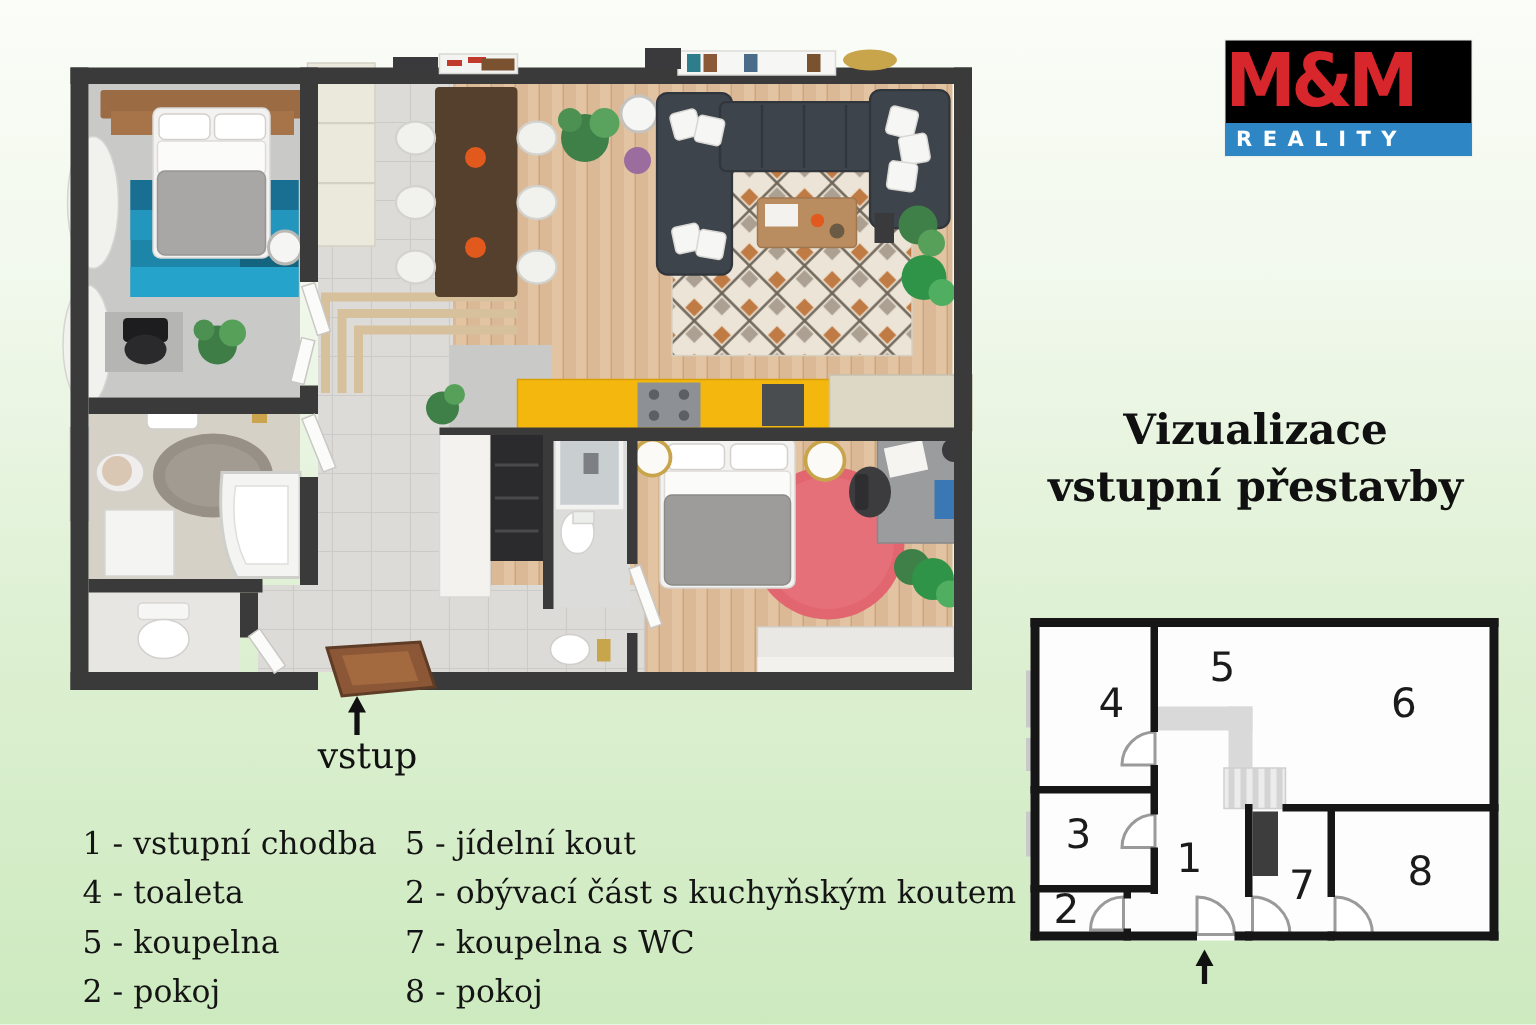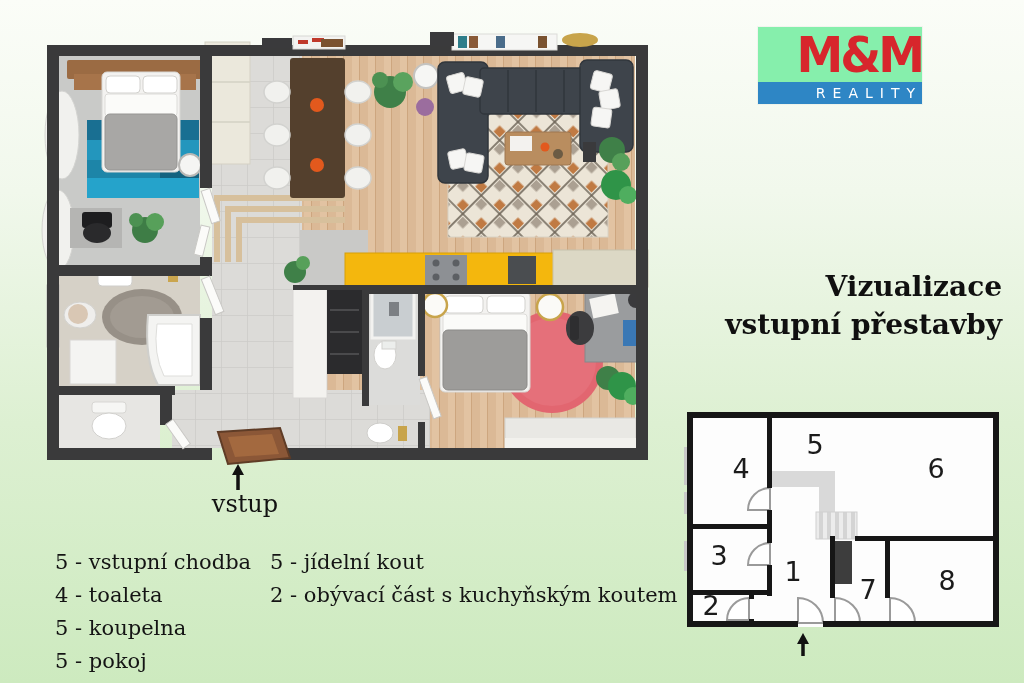--- a/index.html
+++ b/index.html
@@ -3,28 +3,28 @@
 <meta charset="utf-8">
 <style>
   html,body{margin:0;padding:0;}
   body{
     width:1024px;height:683px;position:relative;overflow:hidden;
     background:linear-gradient(180deg,#fbfdf8 0%,#f1f8ec 28%,#ddf0d2 62%,#cdeabf 100%);
     font-family:"DejaVu Serif", serif;
   }
   .abs{position:absolute;}
   
-  #logo{left:758px;top:27px;width:164px;background:#86efac;text-align:right;
+  #logo{left:817px;top:27px;width:164px;background:#000000;text-align:left;
         box-shadow:0 0 0 1px rgba(0,0,0,0.03);}
   #logo .mm{font-family:"DejaVu Sans", sans-serif;font-weight:bold;font-size:47px;
         line-height:55px;color:#d7262c;letter-spacing:-3px;transform:scaleY(1.05);}
   #logo .bar{background:#2e86c5;color:#ffffff;font-family:"DejaVu Sans", sans-serif;
-        font-weight:normal;font-size:14px;letter-spacing:7px;line-height:22px;padding-left:7px;}
+        font-weight:bold;font-size:14px;letter-spacing:7px;line-height:22px;padding-left:7px;}
   
-  #title{left:672px;top:268px;width:330px;text-align:right;color:#101010;}
+  #title{left:672px;top:268px;width:330px;text-align:center;color:#101010;}
   #title div{font-size:28px;font-weight:bold;line-height:38px;}
   
   #legend{left:55px;top:546px;width:620px;color:#141414;}
   #legend .col{position:absolute;top:0;}
   #legend .c1{left:0;}
   #legend .c2{left:215px;}
   #legend .item{font-size:21px;line-height:33px;white-space:nowrap;}
   
   #plan3d{left:40px;top:30px;}
   #miniplan{left:683px;top:408px;}
@@ -374,22 +374,24 @@
   </g>
 
   <g>
     <line x1="120" y1="248" x2="120" y2="232" stroke="#111111" stroke-width="3.5"></line>
     <polygon points="120,225 114,236 126,236" fill="#111111"></polygon>
   </g>
 </svg>
 
 <div id="legend" class="abs">
   <div class="col c1">
-    <div class="item">5 - vstupní chodba</div>
+    <div class="item">1 - vstupní chodba</div>
     <div class="item">4 - toaleta</div>
     <div class="item">5 - koupelna</div>
-    <div class="item">5 - pokoj</div>
+    <div class="item">2 - pokoj</div>
   </div>
   <div class="col c2">
     <div class="item">5 - jídelní kout</div>
     <div class="item">2 - obývací část s kuchyňským koutem</div>
+    <div class="item">7 - koupelna s WC</div>
+    <div class="item">8 - pokoj</div>
   </div>
 </div>
 
 </body></html>

